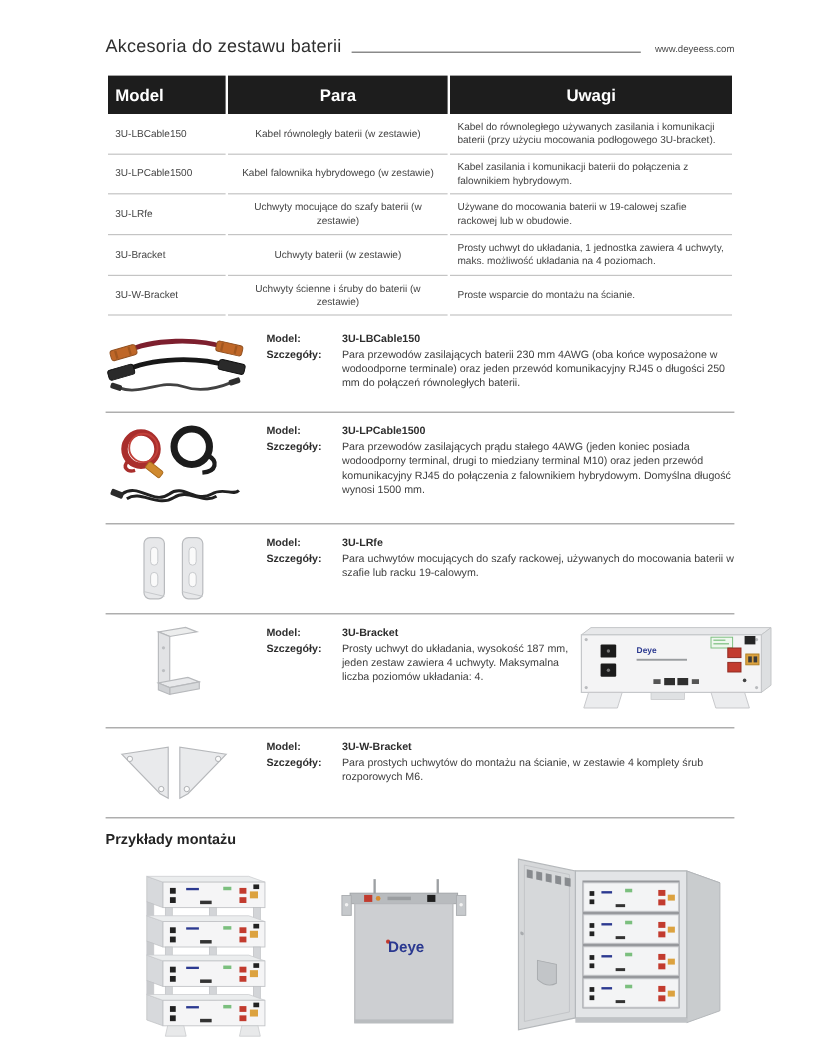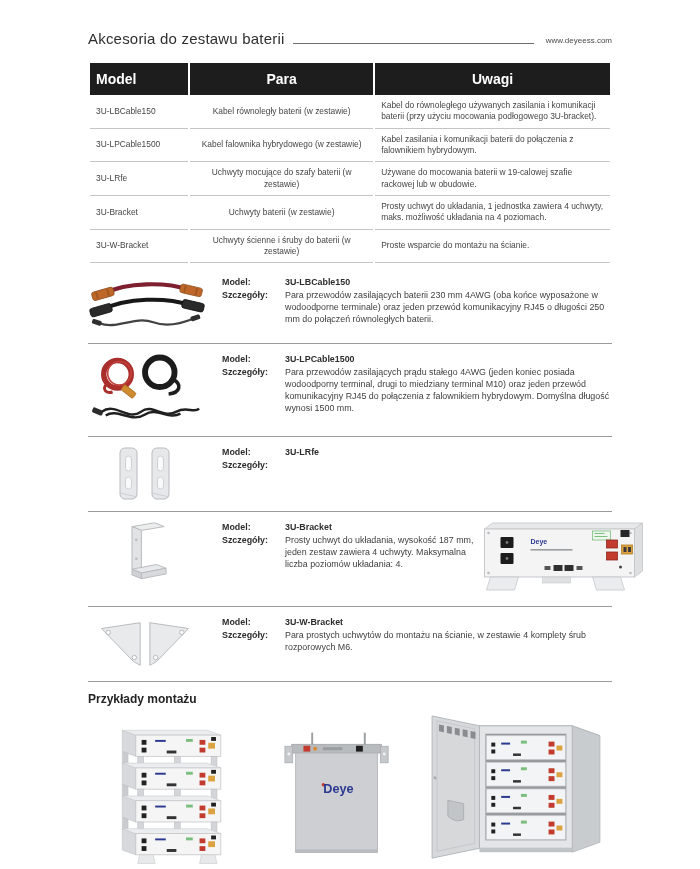--- a/index.html
+++ b/index.html
@@ -183,20 +183,21 @@
         </g>
       </svg>
     </div>
     <div class="section-body">
       <div class="sec-row">
         <span class="sec-label">Model:</span>
         <span class="sec-value">3U-LRfe</span>
       </div>
       <div class="sec-row">
         <span class="sec-label">Szczegóły:</span>
+        <span class="sec-details">Para uchwytów mocujących do szafy rackowej, używanych do mocowania baterii w szafie lub racku 19-calowym.</span>
       </div>
     </div>
   </div>
 
   <div class="section">
     <div class="section-figure">
       <svg width="105" height="72" viewBox="0 0 110 76">
         <polygon points="46,8 56,12 80,8 70,4" fill="#eceded" stroke="#b7b9bc" stroke-width="1"></polygon>
         <polygon points="46,8 56,12 56,57 46,53" fill="#e2e3e5" stroke="#b7b9bc" stroke-width="1"></polygon>
         <polygon points="46,53 56,57 82,52 72,48" fill="#e8e9eb" stroke="#b7b9bc" stroke-width="1"></polygon>

